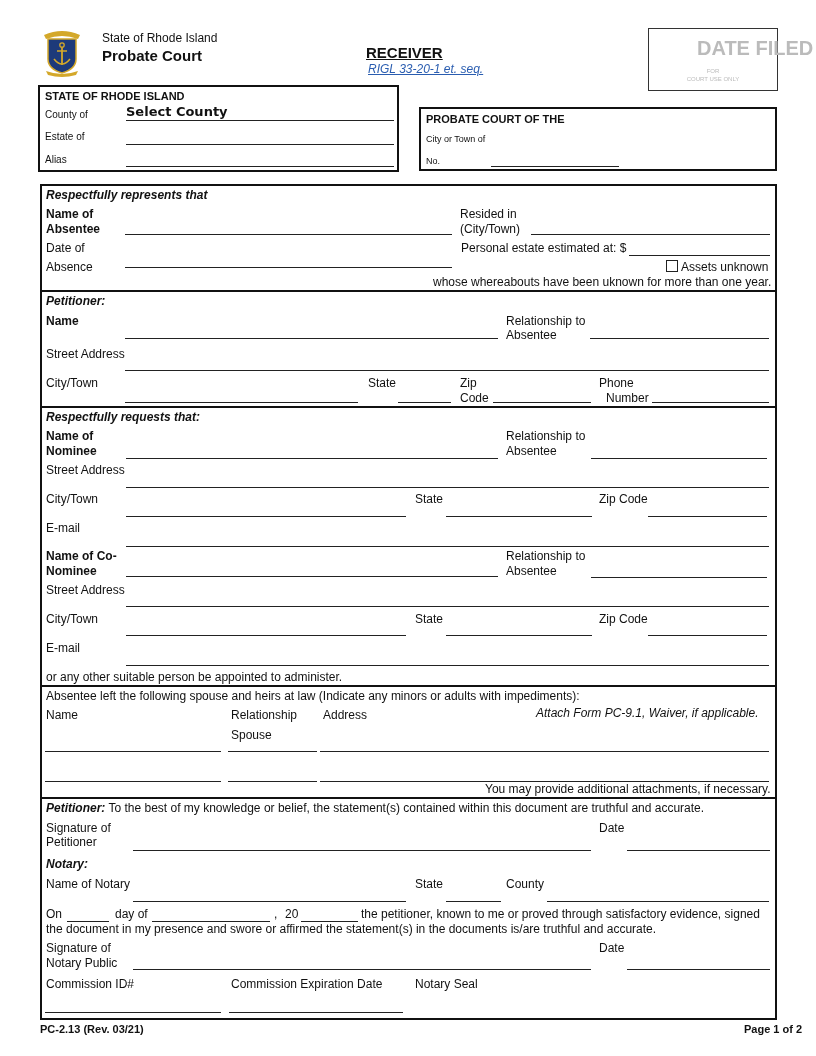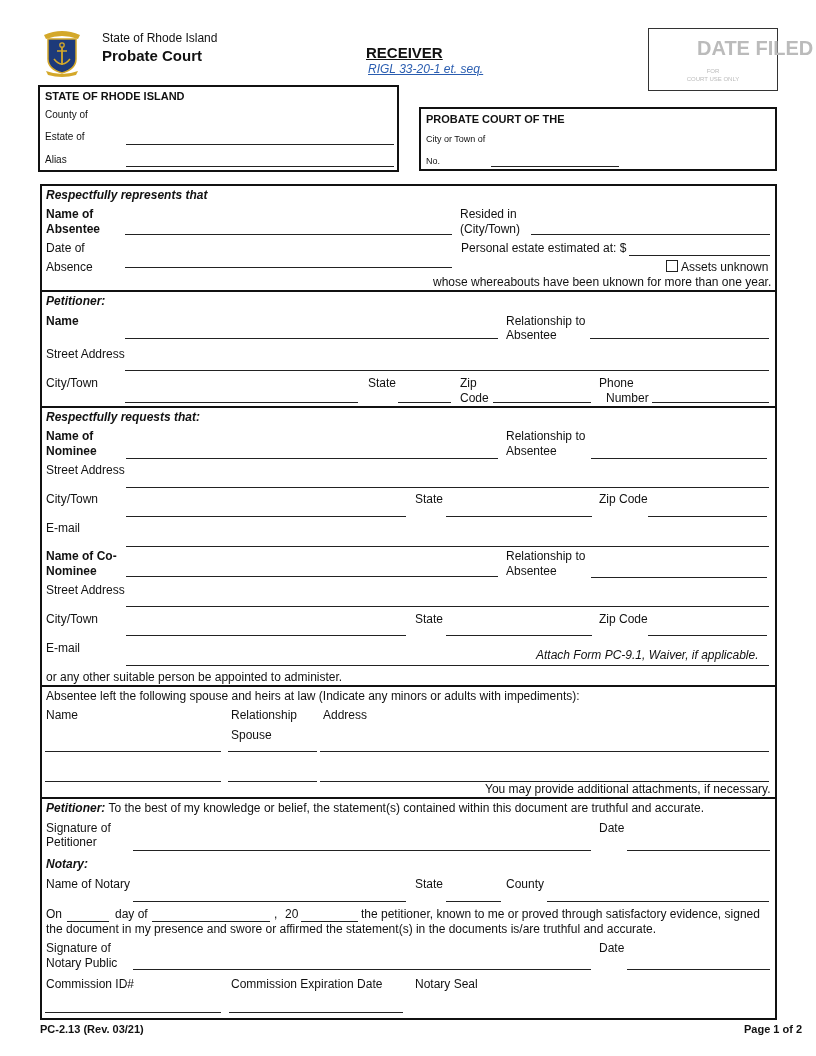--- a/index.html
+++ b/index.html
@@ -36,20 +36,21 @@
 
 <div class="abs" style="left:648px;top:28px;width:130px;height:63px;border:1px solid #333;">
   <div class="lbl bold" style="left:2px;top:8px;width:124px;font-size:20px;line-height:22px;color:#bbb;margin-left:46px;">DATE FILED</div>
   <div class="lbl" style="left:2px;top:39px;width:124px;text-align:center;font-size:6px;line-height:7px;color:#bbb;">FOR</div>
   <div class="lbl" style="left:2px;top:47px;width:124px;text-align:center;font-size:6px;line-height:7px;color:#bbb;">COURT USE ONLY</div>
 </div>
 
 <div class="box" style="left:38px;top:85px;width:361px;height:87px;">
   <div class="lbl bold" style="left:5px;top:2px;font-size:11px;">STATE OF RHODE ISLAND</div>
   <div class="lbl" style="left:5px;top:21px;font-size:10px;">County of</div>
+  <div class="select-field" style="left:86px;top:17px;width:268px;">Select County</div>
   <div class="lbl" style="left:5px;top:43px;font-size:10px;">Estate of</div>
   <input class="input-line" style="left: 86px; top: 42px; width: 268px;">
   <div class="lbl" style="left:5px;top:66px;font-size:10px;">Alias</div>
   <input class="input-line" style="left: 86px; top: 64px; width: 268px;">
 </div>
 
 <div class="box" style="left:419px;top:107px;width:358px;height:64px;">
   <div class="lbl bold" style="left:5px;top:3px;font-size:11px;">PROBATE COURT OF THE</div>
   <div class="lbl" style="left:5px;top:23px;font-size:9px;">City or Town of</div>
   <div class="lbl" style="left:5px;top:45px;font-size:9px;">No.</div>
@@ -125,21 +126,21 @@
 <input class="input-line" style="left: 126px; top: 591px; width: 643px;">
 <div class="lbl" style="left:46px;top:612px;">City/Town</div>
 <input class="input-line" style="left: 126px; top: 620px; width: 280px;">
 <div class="lbl" style="left:415px;top:612px;">State</div>
 <input class="input-line" style="left: 446px; top: 620px; width: 146px;">
 <div class="lbl" style="left:599px;top:612px;">Zip Code</div>
 <input class="input-line" style="left: 648px; top: 620px; width: 119px;">
 <div class="lbl" style="left:46px;top:641px;">E-mail</div>
 <input class="input-line" style="left: 126px; top: 650px; width: 643px;">
 <div class="lbl" style="left:46px;top:670px;">or any other suitable person be appointed to administer.</div>
-<div class="lbl ital" style="left:536px;top:648px;">Attach Form PC-9.1, Waiver, if applicable.</div>
+<div class="lbl ital" style="left:536px;top:706px;">Attach Form PC-9.1, Waiver, if applicable.</div>
 
 <div class="hdiv" style="top:685px;"></div>
 
 <div class="lbl" style="left:46px;top:689px;">Absentee left the following spouse and heirs at law (Indicate any minors or adults with impediments):</div>
 <div class="lbl" style="left:46px;top:708px;">Name</div>
 <div class="lbl" style="left:231px;top:708px;">Relationship</div>
 <div class="lbl" style="left:323px;top:708px;">Address</div>
 <div class="lbl" style="left:231px;top:728px;">Spouse</div>
 <input class="input-line" style="left: 45px; top: 736px; width: 176px;">
 <input class="input-line" style="left: 228px; top: 736px; width: 89px;">

